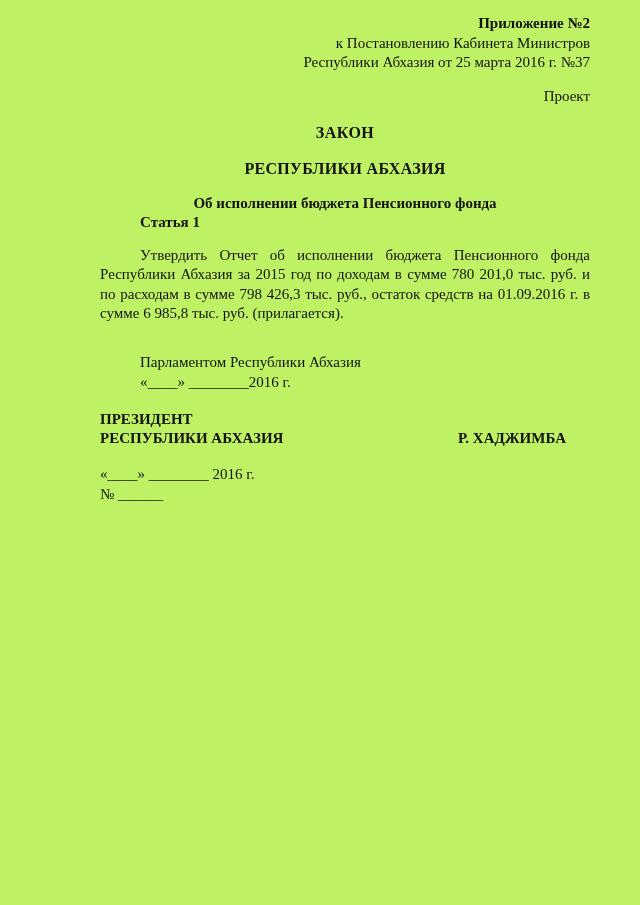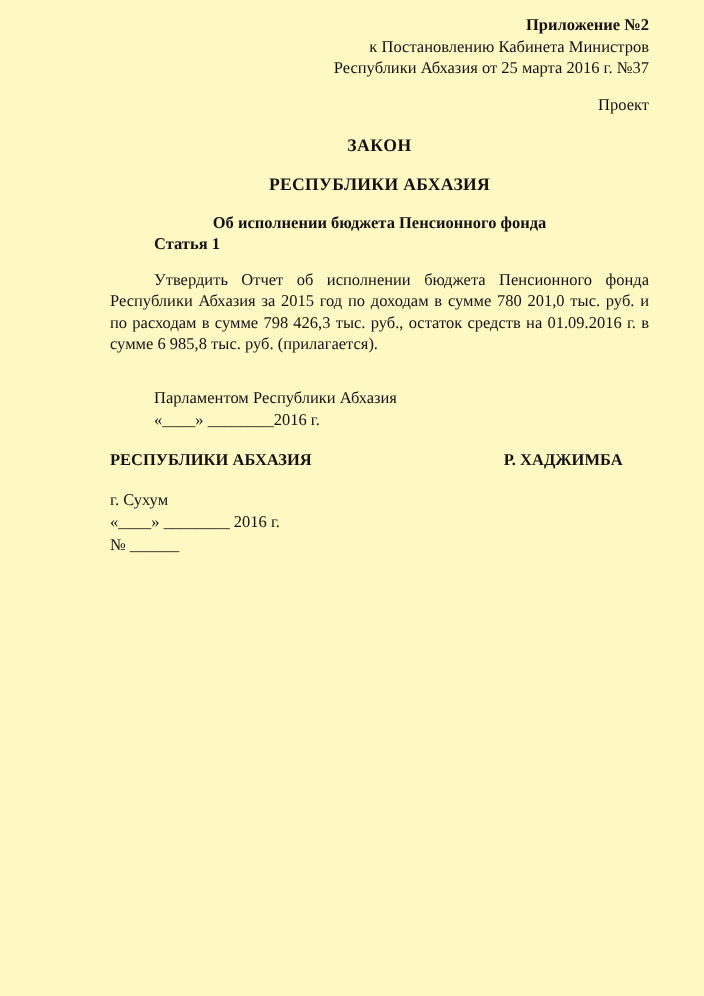--- a/index.html
+++ b/index.html
@@ -5,21 +5,21 @@
   * { margin: 0; padding: 0; box-sizing: border-box; }
   html, body {
     width: 640px;
     background: #ffffff;
     font-family: "Liberation Serif", "DejaVu Serif", serif;
     color: #121212;
   }
   .page {
     width: 640px;
     height: 905px;
-    background: #fef9c3;
+    background: #bef264;
     padding: 14px 50px 20px 100px;
     position: relative;
     font-size: 15px;
     line-height: 1.25;
   }
   .annex-block {
     text-align: right;
     line-height: 1.3;
   }
   .annex-line1 { font-weight: bold; }
@@ -106,24 +106,24 @@
 
   <p class="article-body">Утвердить Отчет об исполнении бюджета Пенсионного фонда Республики Абхазия за 2015 год по доходам в сумме 780 201,0 тыс. руб. и по расходам в сумме 798 426,3 тыс. руб., остаток средств на 01.09.2016 г. в сумме 6 985,8 тыс. руб. (прилагается).</p>
 
   <div class="adoption-block">
     <div>Парламентом Республики Абхазия</div>
     <div>«____» ________2016 г.</div>
   </div>
 
   <div class="signature-row">
     <div class="signature-titles">
+      <div>ПРЕЗИДЕНТ</div>
       <div>РЕСПУБЛИКИ АБХАЗИЯ</div>
     </div>
     <div class="signature-name">Р. ХАДЖИМБА</div>
   </div>
 
   <div class="footer-block">
-    <div>г. Сухум</div>
     <div>«____» ________ 2016 г.</div>
     <div>№ ______</div>
   </div>
 
 </div>
 
 </body></html>

